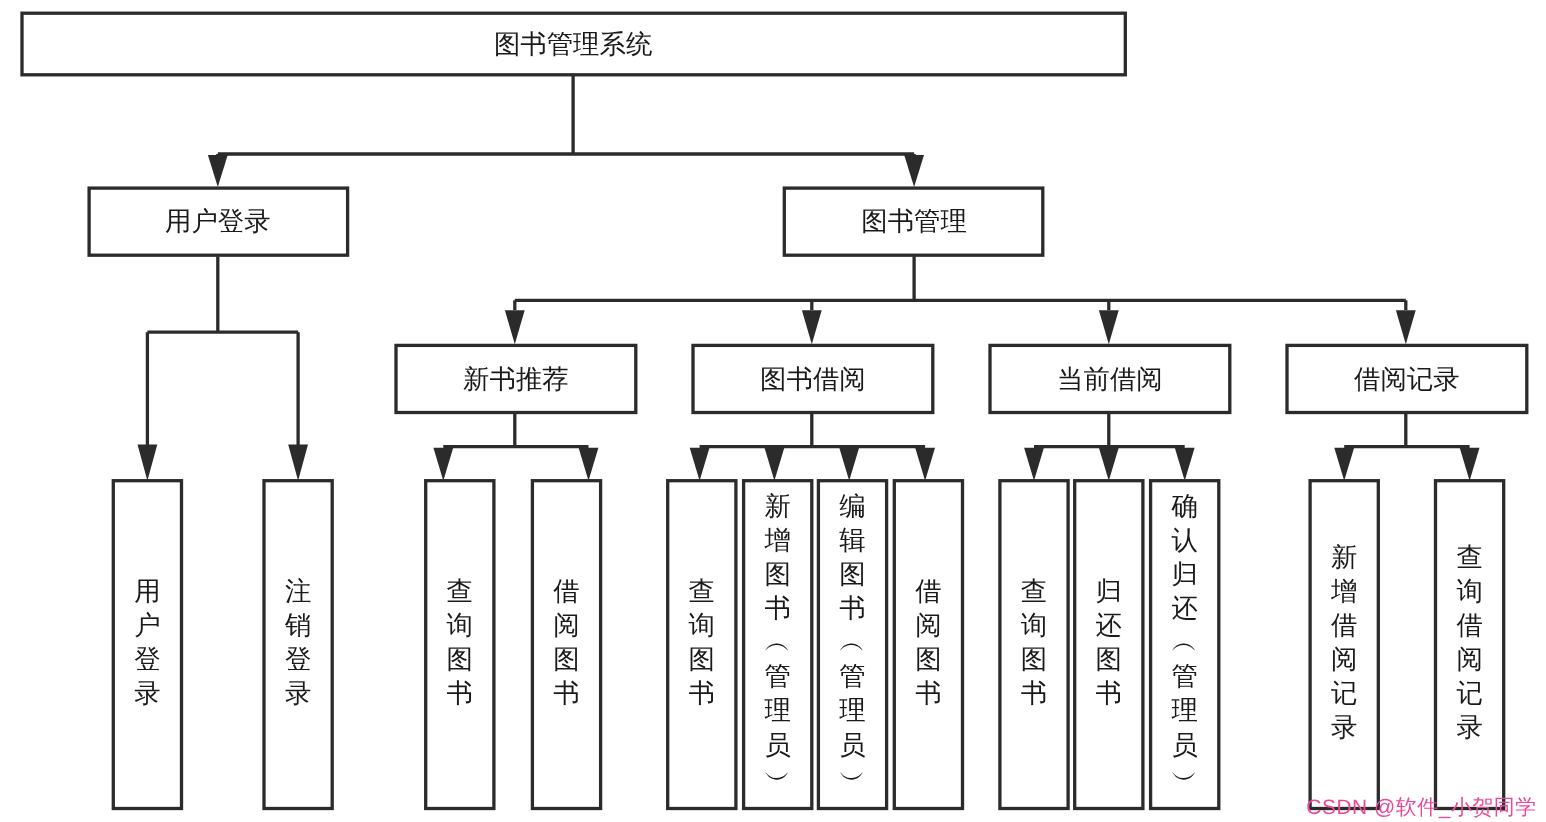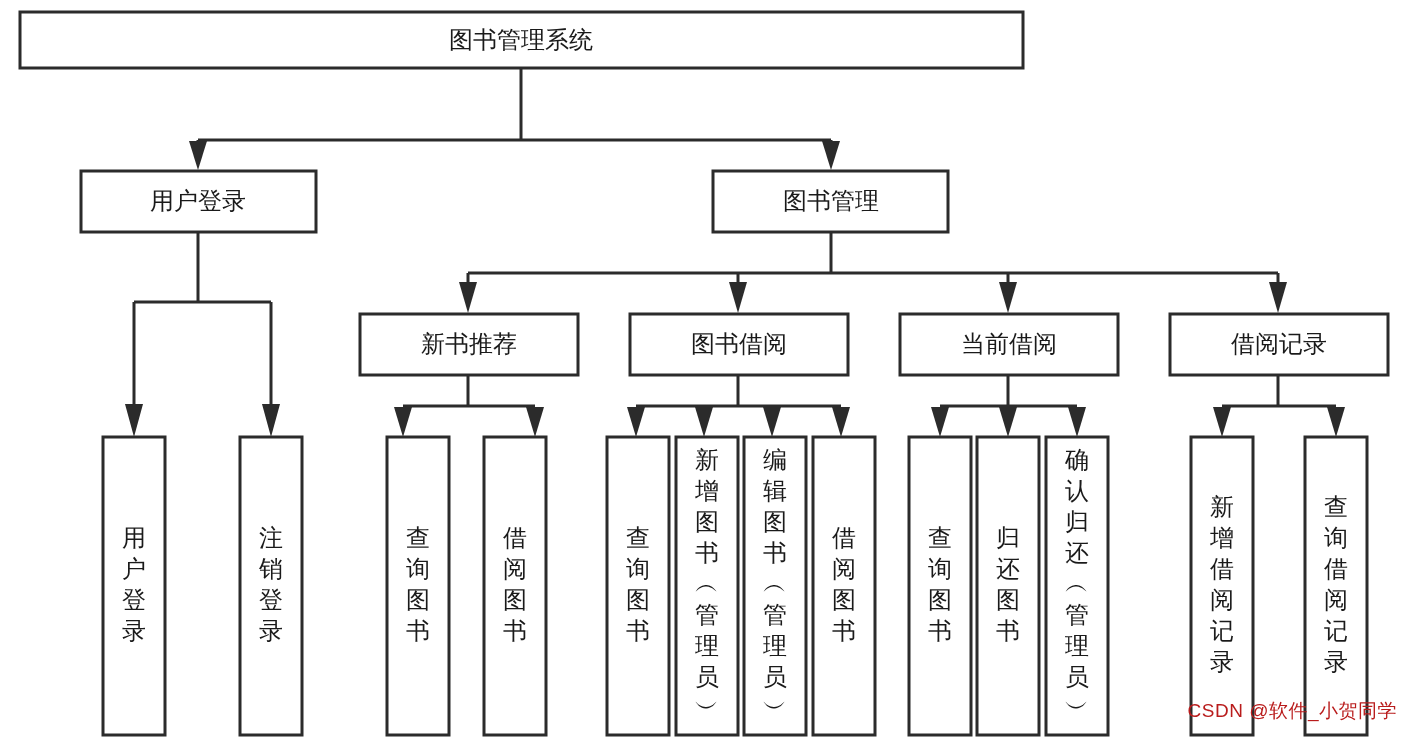--- a/index.html
+++ b/index.html
@@ -50,24 +50,24 @@
   .node-label-v {
     font-family: "Liberation Sans", "DejaVu Sans", sans-serif;
     font-size: 24px;
     fill: #1a1a1a;
     text-anchor: middle;
     dominant-baseline: middle;
   }
   .watermark {
     position: absolute;
     right: 8px;
-    bottom: 23px;
+    bottom: 0;
     font-family: "Liberation Sans", "DejaVu Sans", sans-serif;
     font-size: 19px;
-    color: #b91c1c;
+    color: #ec4899;
     letter-spacing: 0.5px;
     white-space: nowrap;
     pointer-events: none;
   }
 </style>
 </head>
 <body>
 
 <div id="diagram-root">
   <svg class="flow" viewBox="0 0 1405 747" xmlns="http://www.w3.org/2000/svg">

